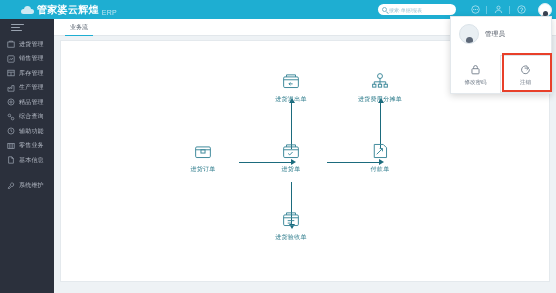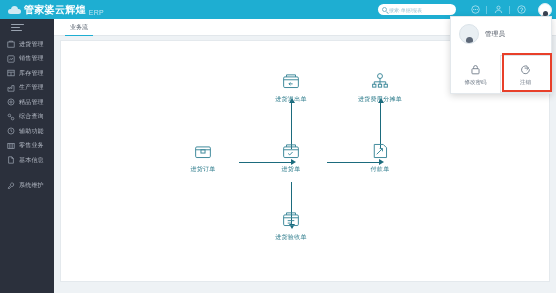--- a/index.html
+++ b/index.html
@@ -11,21 +11,21 @@
   }
   #app { position: relative; width: 556px; height: 293px; }
 
   
   .topbar {
     position: absolute; left: 0; top: 0;
     width: 556px; height: 19px;
     background: #1eaed2;
     display: flex; align-items: center;
   }
-  .brand { display: flex; align-items: center; padding-left: 8px; gap: 3px; justify-content: space-between; }
+  .brand { display: flex; align-items: center; padding-left: 21px; gap: 3px; justify-content: space-between; }
   .cloud-icon { width: 13px; height: 8px; position: relative; }
   .cloud-icon::before {
     content: ""; position: absolute; left: 0; bottom: 0;
     width: 13px; height: 5px; border-radius: 3px; background: #cfeaf3;
   }
   .cloud-icon::after {
     content: ""; position: absolute; left: 3px; top: 0;
     width: 7px; height: 7px; border-radius: 50%; background: #cfeaf3;
   }
   .brand-name {

